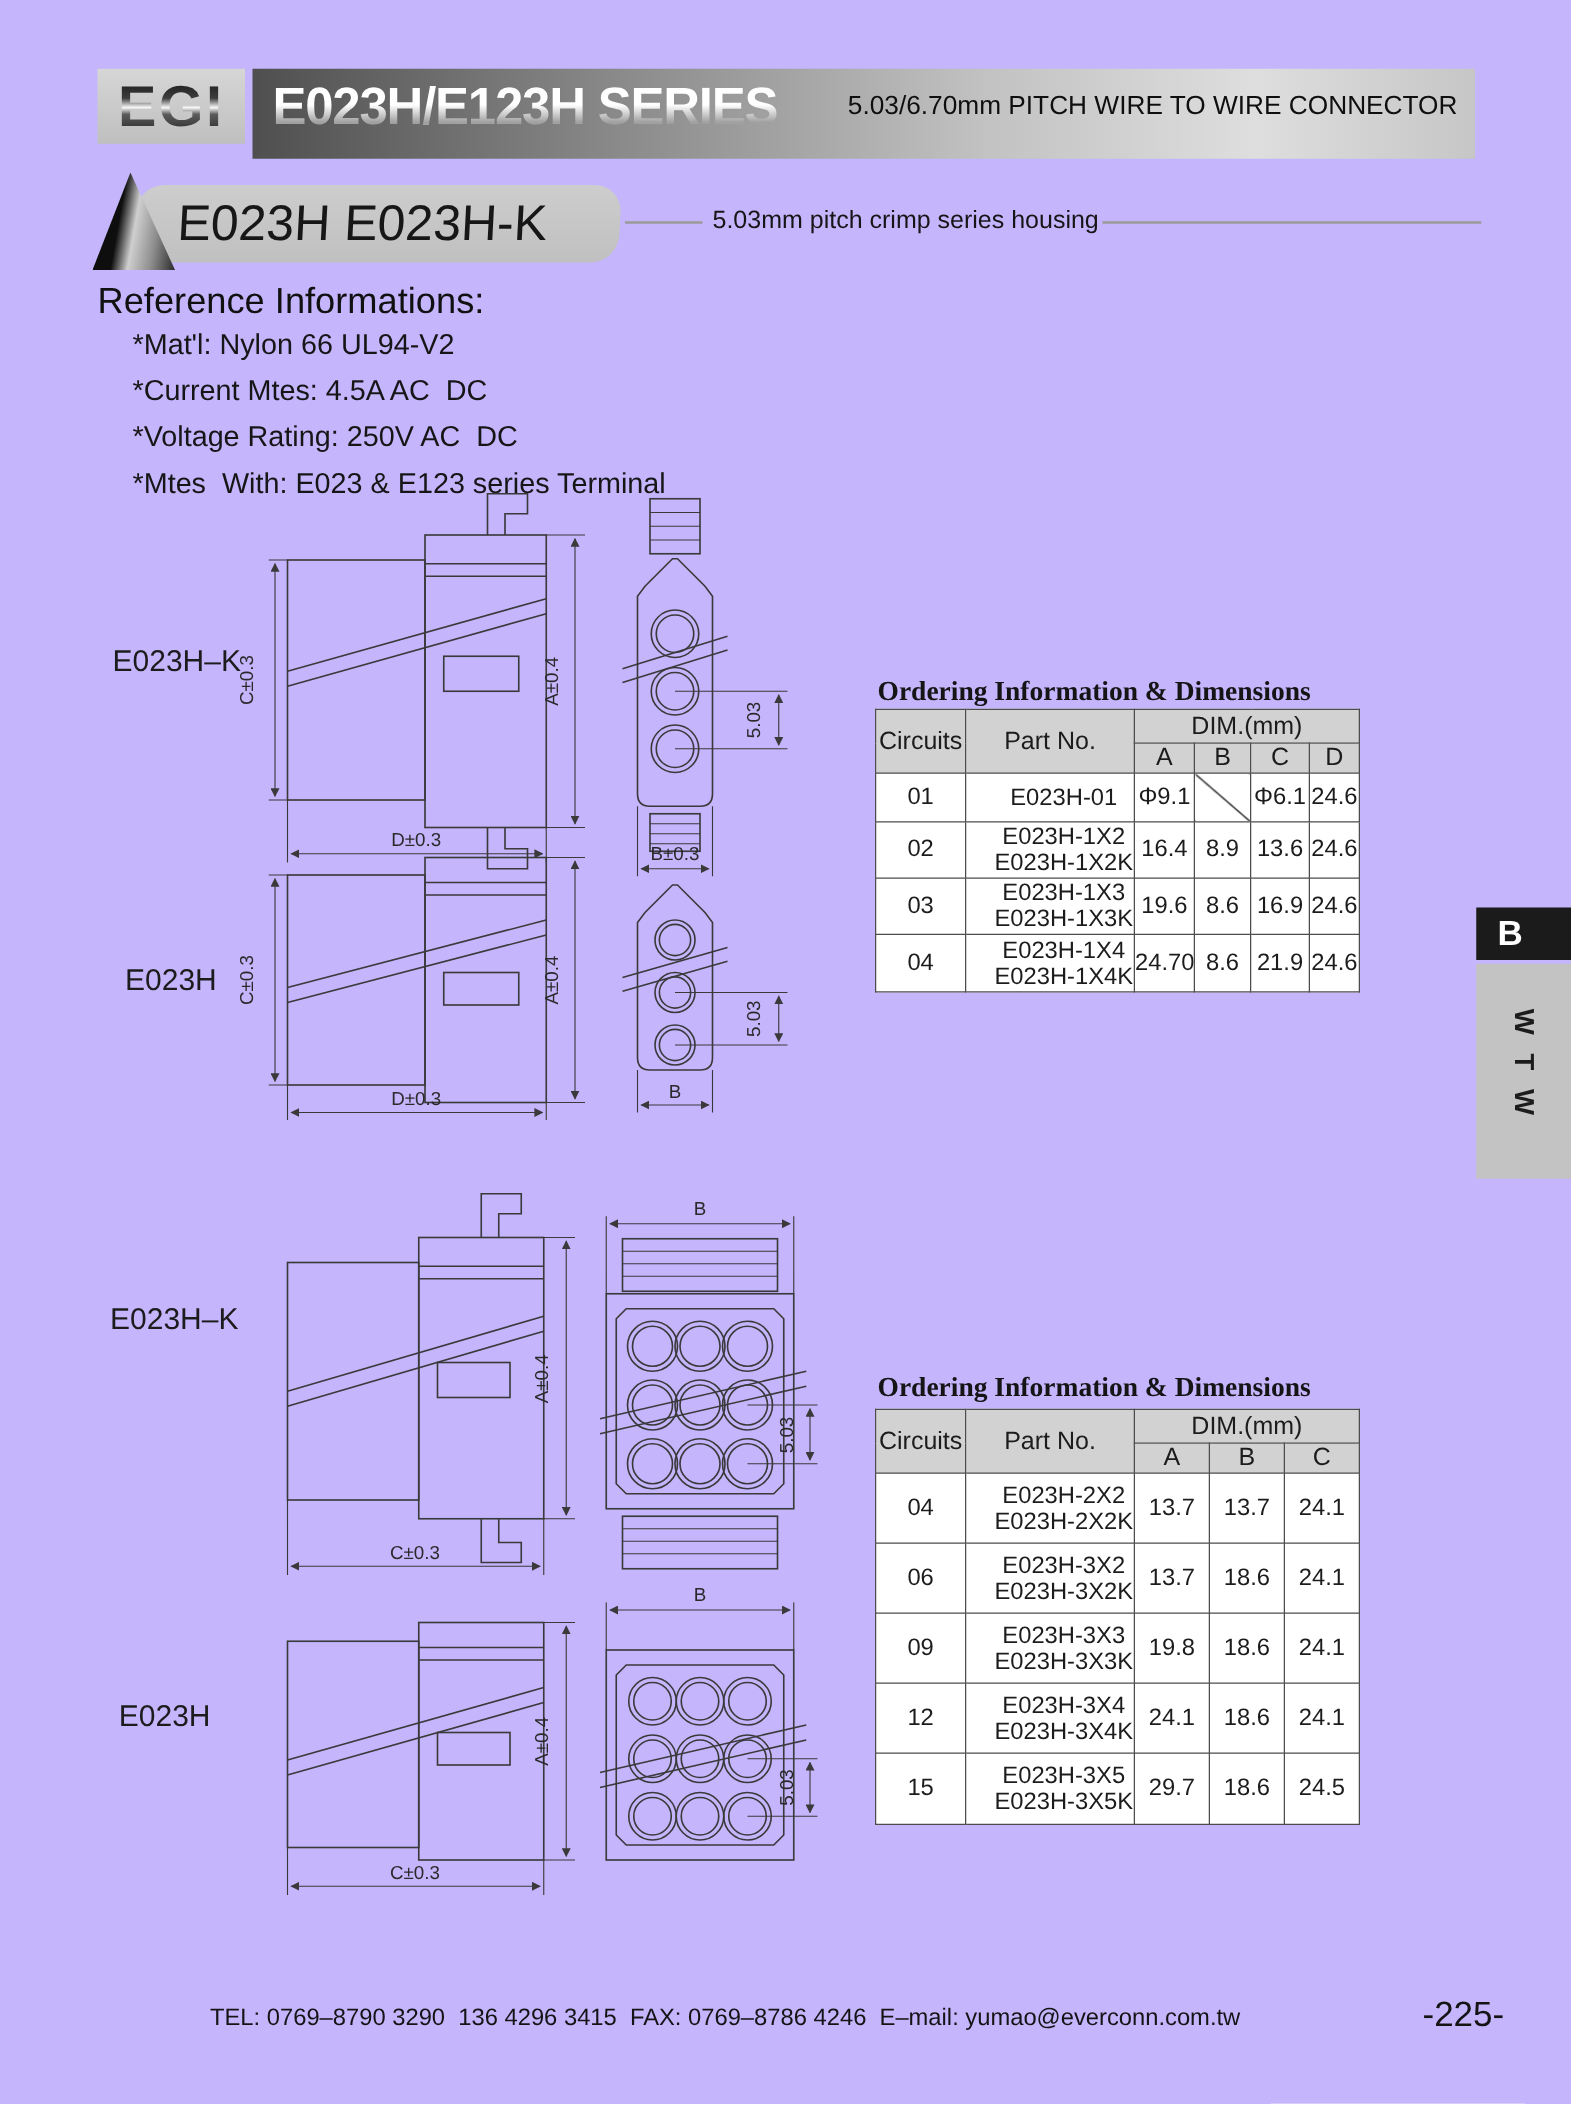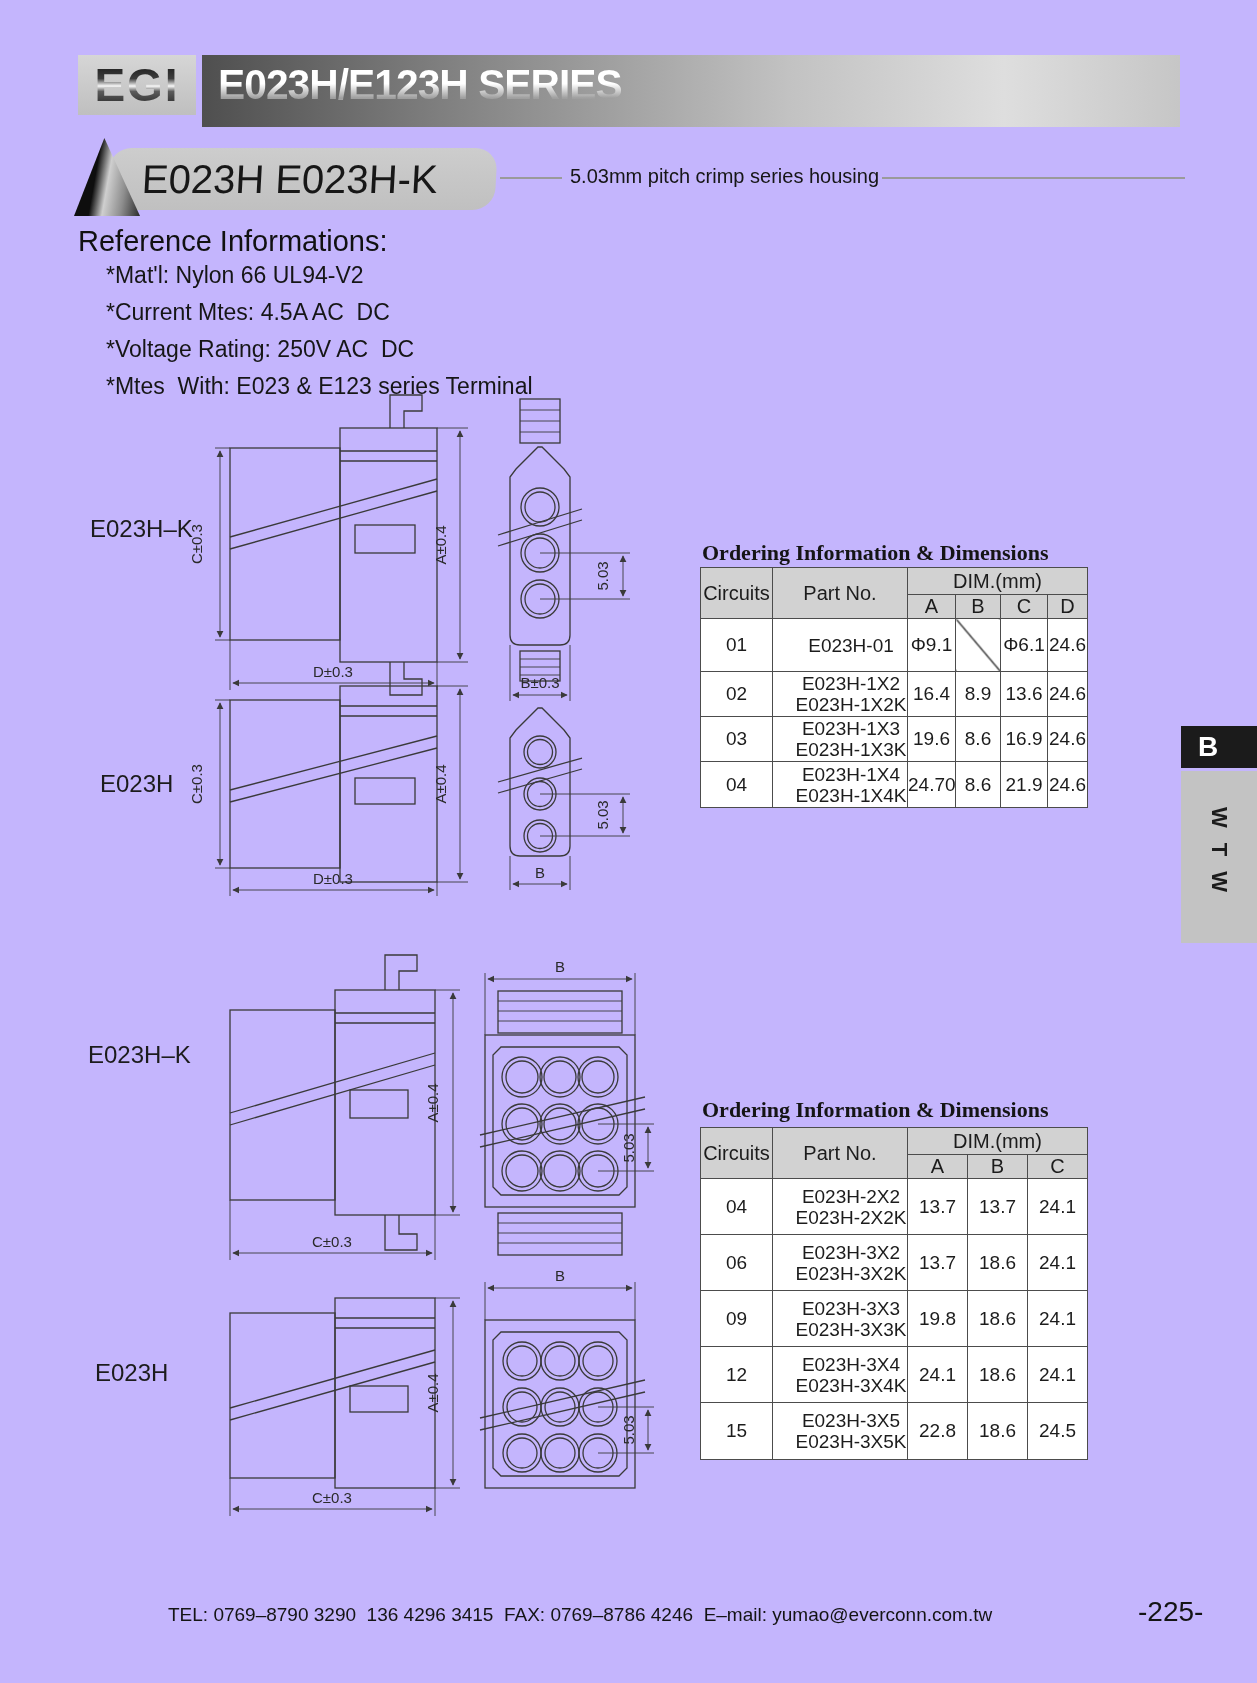--- a/index.html
+++ b/index.html
@@ -63,20 +63,21 @@
 </head>
 <body>
 
 <div class="page">
 
   <div class="logo-box">
     <span class="logo-text">EGI</span>
   </div>
   <div class="banner">
     <span class="series-title">E023H/E123H SERIES</span>
+    <span class="series-subtitle">5.03/6.70mm PITCH WIRE TO WIRE CONNECTOR</span>
   </div>
 
   <div class="section-pill">
     <span>E023H E023H-K</span>
   </div>
   <div class="section-triangle"></div>
   <div class="section-line-l"></div>
   <div class="section-sub">5.03mm pitch crimp series housing</div>
   <div class="section-line-r"></div>
 
@@ -329,21 +330,21 @@
       <th rowspan="2">Circuits</th>
       <th rowspan="2">Part No.</th>
       <th colspan="4">DIM.(mm)</th>
     </tr>
     <tr style="height:24px">
       <th>A</th>
       <th>B</th>
       <th>C</th>
       <th>D</th>
     </tr>
-    <tr style="height:53px">
+    <tr style="height:39px">
       <td>01</td>
       <td class="part">
             <span>E023H-01</span>
             <span></span>
           </td>
       <td>Φ9.1</td>
       <td class="diag"></td>
       <td>Φ6.1</td>
       <td>24.6</td>
     </tr>
@@ -442,21 +443,21 @@
       <td>24.1</td>
       <td>18.6</td>
       <td>24.1</td>
     </tr>
     <tr style="height:57px">
       <td>15</td>
       <td class="part">
             <span>E023H-3X5</span>
             <span>E023H-3X5K</span>
           </td>
-      <td>22.8</td>
+      <td>29.7</td>
       <td>18.6</td>
       <td>24.5</td>
     </tr>
   </tbody>
     </table>
 
   <div class="tab-b">B</div>
   <div class="tab-wtw">
     <span>WTW</span>
   </div>

